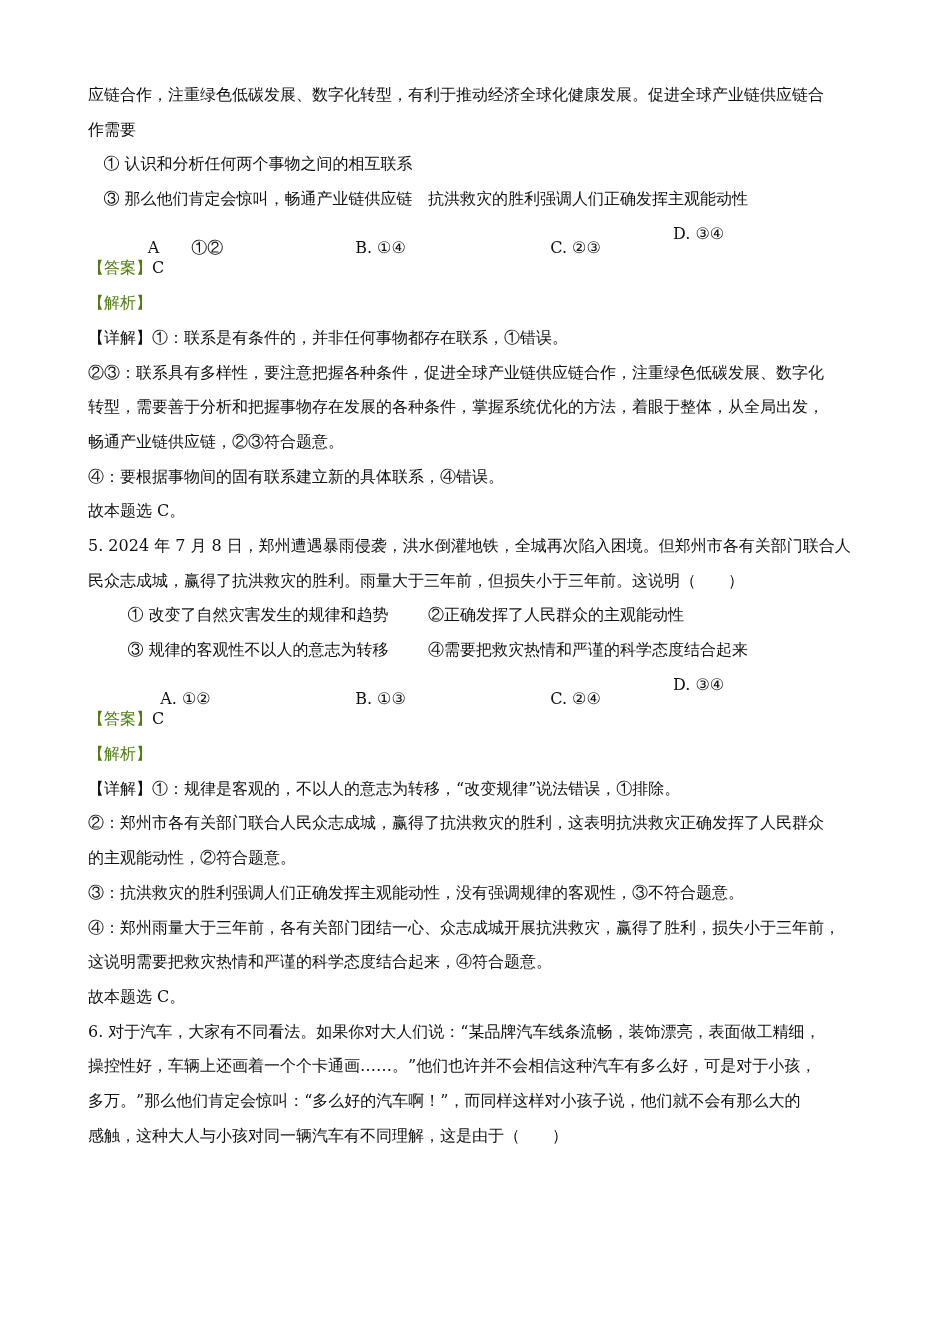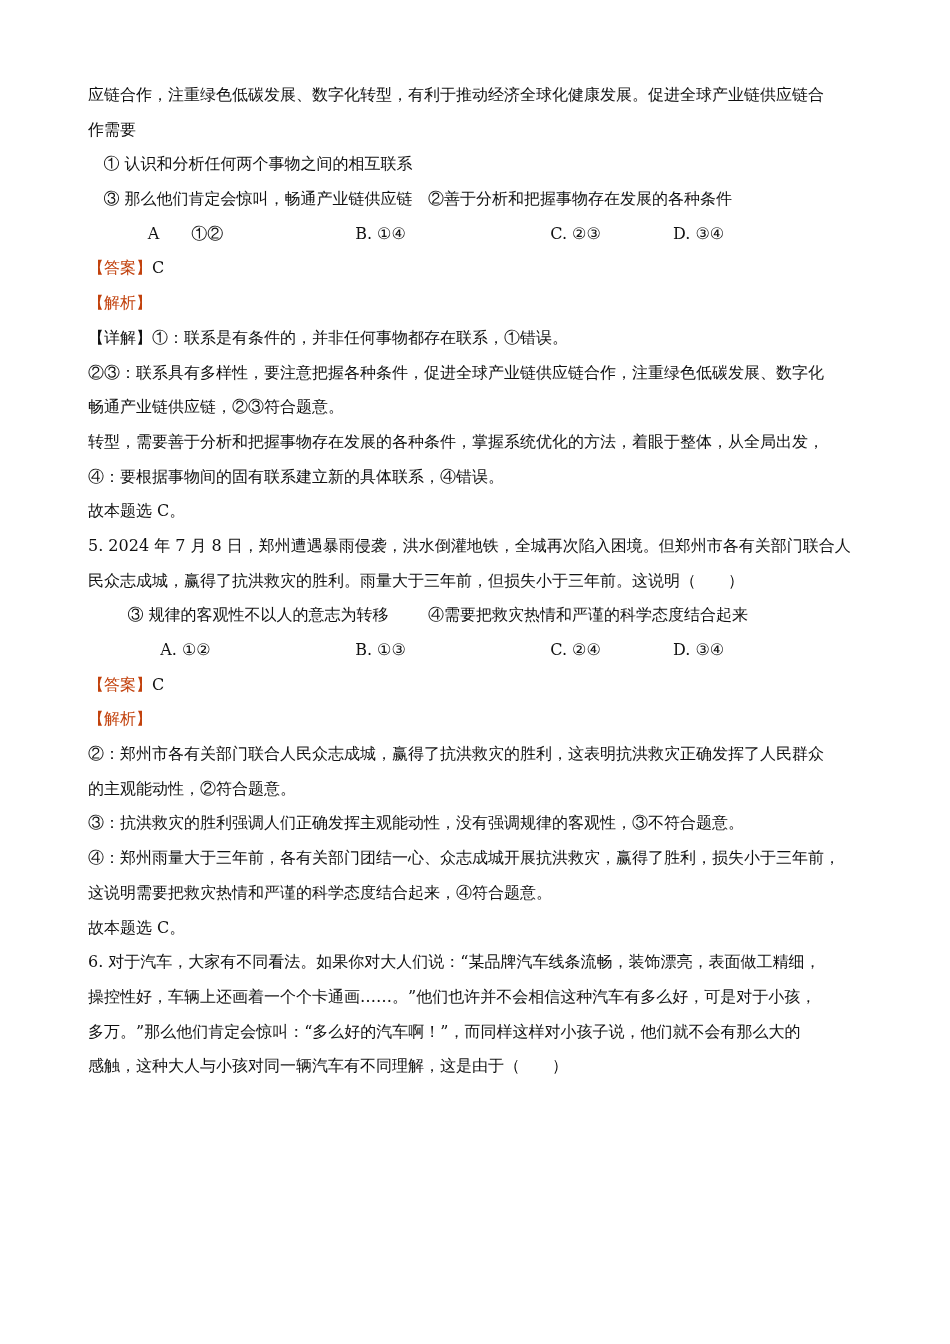--- a/index.html
+++ b/index.html
@@ -2,74 +2,79 @@
 <html><head>
 <meta charset="utf-8">
 <style>
   html, body { margin: 0; padding: 0; background: #ffffff; }
   body { width: 950px; height: 1344px; position: relative; overflow: hidden;
          font-family: "DejaVu Serif", "Liberation Serif", serif; color: #111; }
   .page { position: absolute; left: 88px; top: 78px; width: 775px; }
   .line { font-size: 16px; line-height: 34.7px; height: 34.7px; white-space: nowrap; }
   .opts { display: flex; text-align: center; }
   .opt2 { width: 340px; }
-  .opt4 { width: 195px; }
-  .tag { color: #c2410c; }
+  .opt4 { width: 195px; margin-top: 14px; }
+  .tag { color: #4d7c0f; }
 </style>
 </head>
 <body>
 
 <div class="page">
 
   <div class="line">应链合作，注重绿色低碳发展、数字化转型，有利于推动经济全球化健康发展。促进全球产业链供应链合</div>
   <div class="line">作需要</div>
   <div class="line opts">
     <span class="opt2">① 认识和分析任何两个事物之间的相互联系</span>
   </div>
   <div class="line opts">
     <span class="opt2">③ 那么他们肯定会惊叫，畅通产业链供应链</span>
-    <span>②善于分析和把握事物存在发展的各种条件</span>
+    <span>抗洪救灾的胜利强调人们正确发挥主观能动性</span>
   </div>
   <div class="line opts">
     <span class="opt4">A　　①②</span>
     <span class="opt4">B. ①④</span>
     <span class="opt4">C. ②③</span>
     <span>D. ③④</span>
   </div>
   <div class="line">
     <span class="tag">【答案】</span><span>C</span>
   </div>
   <div class="line">
     <span class="tag">【解析】</span>
   </div>
   <div class="line">【详解】①：联系是有条件的，并非任何事物都存在联系，①错误。</div>
   <div class="line">②③：联系具有多样性，要注意把握各种条件，促进全球产业链供应链合作，注重绿色低碳发展、数字化</div>
+  <div class="line">转型，需要善于分析和把握事物存在发展的各种条件，掌握系统优化的方法，着眼于整体，从全局出发，</div>
   <div class="line">畅通产业链供应链，②③符合题意。</div>
-  <div class="line">转型，需要善于分析和把握事物存在发展的各种条件，掌握系统优化的方法，着眼于整体，从全局出发，</div>
   <div class="line">④：要根据事物间的固有联系建立新的具体联系，④错误。</div>
   <div class="line">故本题选 C。</div>
 
   <div class="line">5. 2024 年 7 月 8 日，郑州遭遇暴雨侵袭，洪水倒灌地铁，全城再次陷入困境。但郑州市各有关部门联合人</div>
   <div class="line">民众志成城，赢得了抗洪救灾的胜利。雨量大于三年前，但损失小于三年前。这说明（　　）</div>
+  <div class="line opts">
+    <span class="opt2">① 改变了自然灾害发生的规律和趋势</span>
+    <span>②正确发挥了人民群众的主观能动性</span>
+  </div>
   <div class="line opts">
     <span class="opt2">③ 规律的客观性不以人的意志为转移</span>
     <span>④需要把救灾热情和严谨的科学态度结合起来</span>
   </div>
   <div class="line opts">
     <span class="opt4">A. ①②</span>
     <span class="opt4">B. ①③</span>
     <span class="opt4">C. ②④</span>
     <span>D. ③④</span>
   </div>
   <div class="line">
     <span class="tag">【答案】</span><span>C</span>
   </div>
   <div class="line">
     <span class="tag">【解析】</span>
   </div>
+  <div class="line">【详解】①：规律是客观的，不以人的意志为转移，“改变规律”说法错误，①排除。</div>
   <div class="line">②：郑州市各有关部门联合人民众志成城，赢得了抗洪救灾的胜利，这表明抗洪救灾正确发挥了人民群众</div>
   <div class="line">的主观能动性，②符合题意。</div>
   <div class="line">③：抗洪救灾的胜利强调人们正确发挥主观能动性，没有强调规律的客观性，③不符合题意。</div>
   <div class="line">④：郑州雨量大于三年前，各有关部门团结一心、众志成城开展抗洪救灾，赢得了胜利，损失小于三年前，</div>
   <div class="line">这说明需要把救灾热情和严谨的科学态度结合起来，④符合题意。</div>
   <div class="line">故本题选 C。</div>
 
   <div class="line">6. 对于汽车，大家有不同看法。如果你对大人们说：“某品牌汽车线条流畅，装饰漂亮，表面做工精细，</div>
   <div class="line">操控性好，车辆上还画着一个个卡通画……。”他们也许并不会相信这种汽车有多么好，可是对于小孩，</div>
   <div class="line">多万。”那么他们肯定会惊叫：“多么好的汽车啊！”，而同样这样对小孩子说，他们就不会有那么大的</div>

